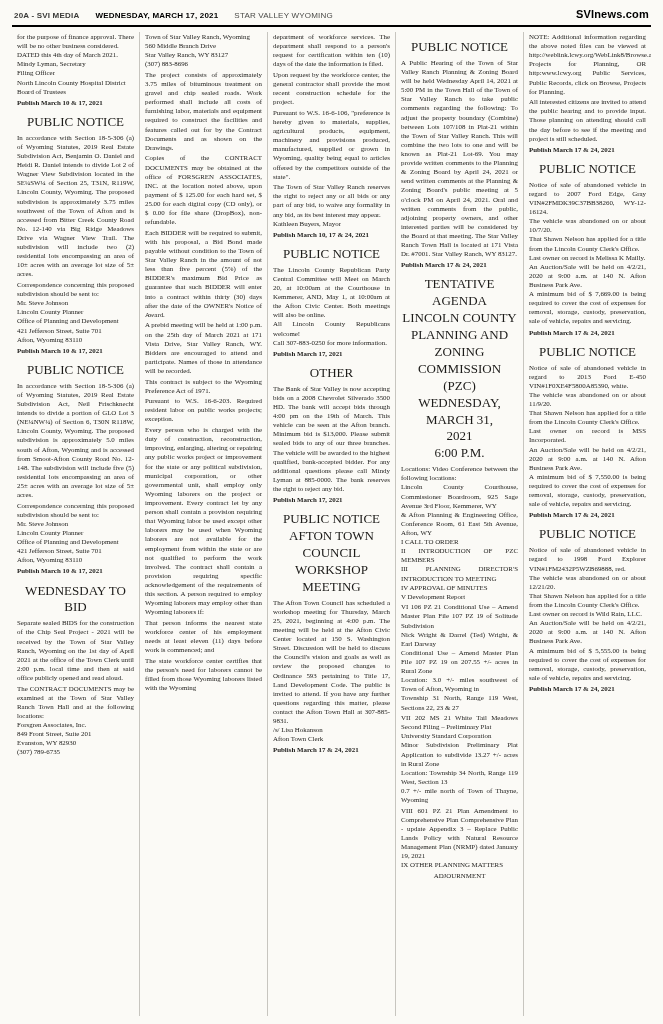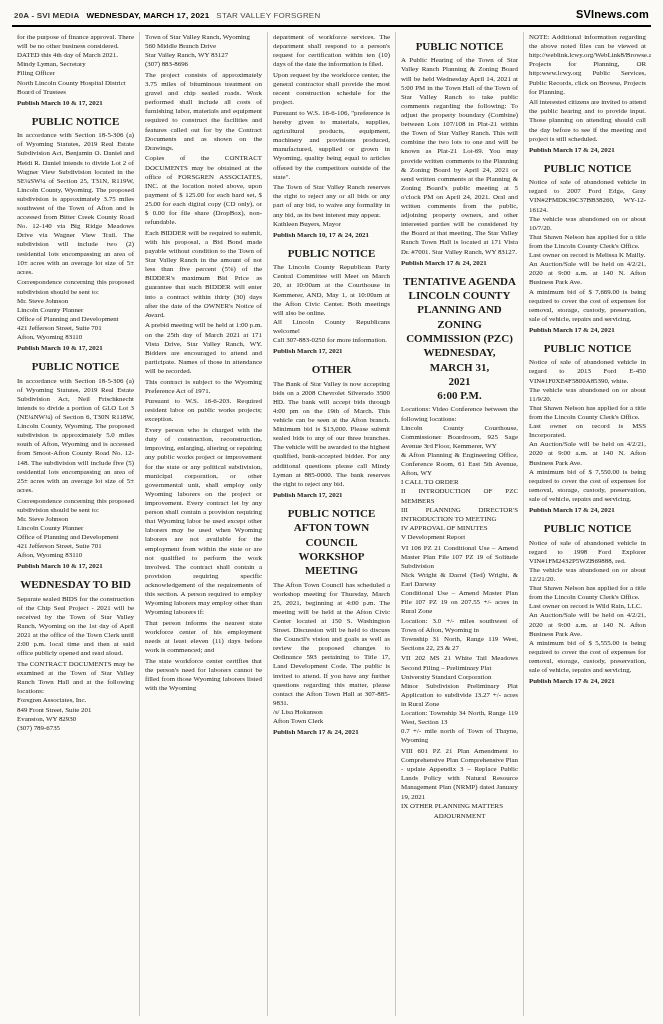--- a/index.html
+++ b/index.html
@@ -12,56 +12,56 @@
   .page{
     box-sizing:border-box;width:663px;height:1024px;
     background:#fbfaf6;
     padding:8px 12px 10px 12px;
   }
   .masthead{
     display:flex;justify-content:space-between;align-items:baseline;
     font-family:"Liberation Sans", sans-serif;
     font-size:8px;letter-spacing:.2px;padding:0 2px 3px 2px;
   }
-  .mh-left{display:flex;gap:7px;align-items:flex-start}
+  .mh-left{display:flex;gap:16px;align-items:flex-start}
   .mh-page{font-weight:bold;color:#3a3a38}
   .mh-date{font-weight:bold;color:#000}
   .mh-region{color:#4a4a47}
   .mh-site{font-weight:bold;font-size:11px;color:#000}
   .rule{border-top:2px solid #000;margin:2px 0 5px 0}
   .columns{
     display:flex;align-items:stretch;
     height:984px;overflow:hidden;
   }
   .col{
     flex:1 1 0;min-width:0;
     padding:0 5px;
     font-size:6.9px;line-height:1.32;
     text-align:justify;
     overflow:hidden;
   }
   .col + .col{border-left:1px solid #c7c5bf}
   .blk-p{margin:0 0 1.5px 0}
   .blk-h{
-    font-weight:bold;text-align:center;
-    margin:7px 0 2px 0;font-size:11px;line-height:1.3;
+    font-weight:normal;text-align:center;
+    margin:7px 0 2px 0;font-size:13px;line-height:1.3;
     text-align-last:center;
   }
   .blk-pub{font-weight:bold;margin:2px 0 0 0;text-align:left}
   .blk-c{text-align:center;text-align-last:center;margin:1px 0}
 </style>
 </head>
 <body>
 
 <div class="page">
   <header class="masthead">
     <div class="mh-left">
       <span class="mh-page">20A - SVI MEDIA</span>
       <span class="mh-date">WEDNESDAY, MARCH 17, 2021</span>
-      <span class="mh-region">STAR VALLEY FORSGREN</span>
+      <span class="mh-region">STAR VALLEY WYOMING</span>
     </div>
     <span class="mh-site">SVInews.com</span>
   </header>
   <div class="rule"></div>
   <main class="columns" id="columns">
       <div class="col">
         <div class="blk-p">for the purpose of finance approval. There will be no other business considered.<br>DATED this 4th day of March 2021.<br>Mindy Lyman, Secretary<br>Filing Officer<br>North Lincoln County Hospital District<br>Board of Trustees</div>
         <div class="blk-pub">Publish March 10 &amp; 17, 2021</div>
         <div class="blk-h">PUBLIC NOTICE</div>
         <div class="blk-p">In accordance with Section 18-5-306 (a) of Wyoming Statutes, 2019 Real Estate Subdivision Act, Benjamin O. Daniel and Heidi R. Daniel intends to divide Lot 2 of Wagner View Subdivision located in the SE¼SW¼ of Section 25, T31N, R119W, Lincoln County, Wyoming. The proposed subdivision is approximately 3.75 miles southwest of the Town of Afton and is accessed from Bitter Creek County Road No. 12-140 via Big Ridge Meadows Drive via Wagner View Trail. The subdivision will include two (2) residential lots encompassing an area of 10± acres with an average lot size of 5± acres.</div>

